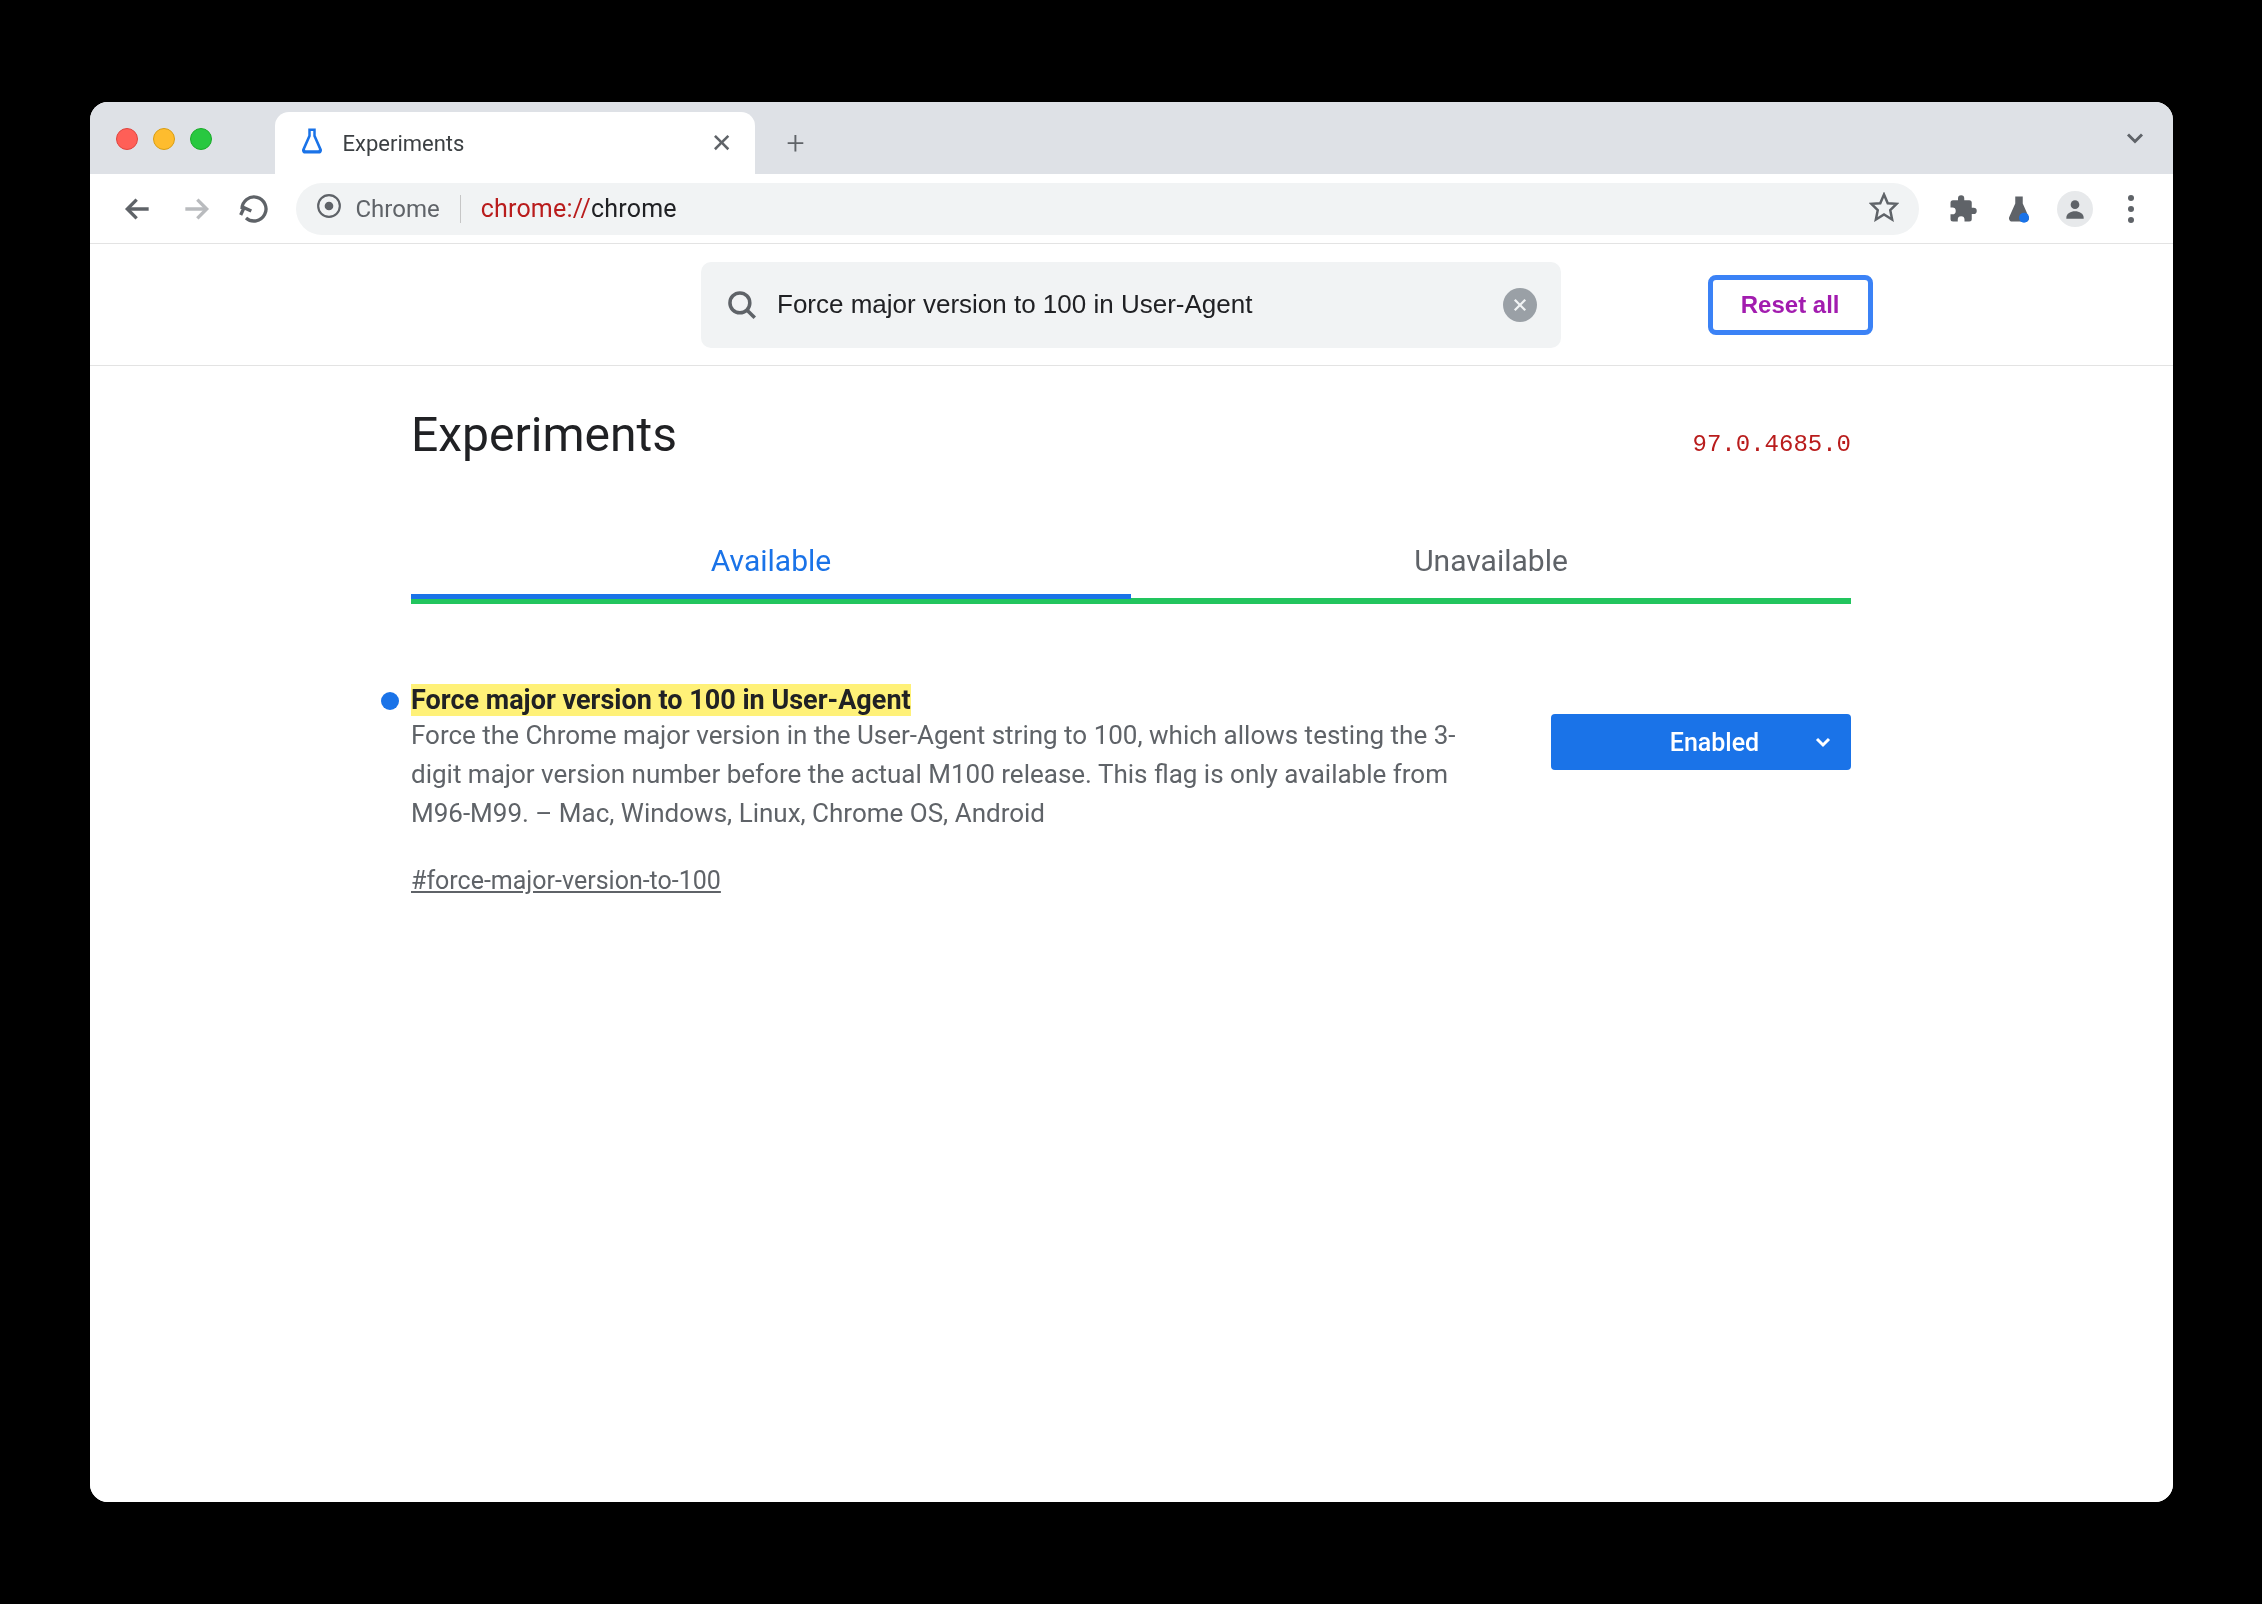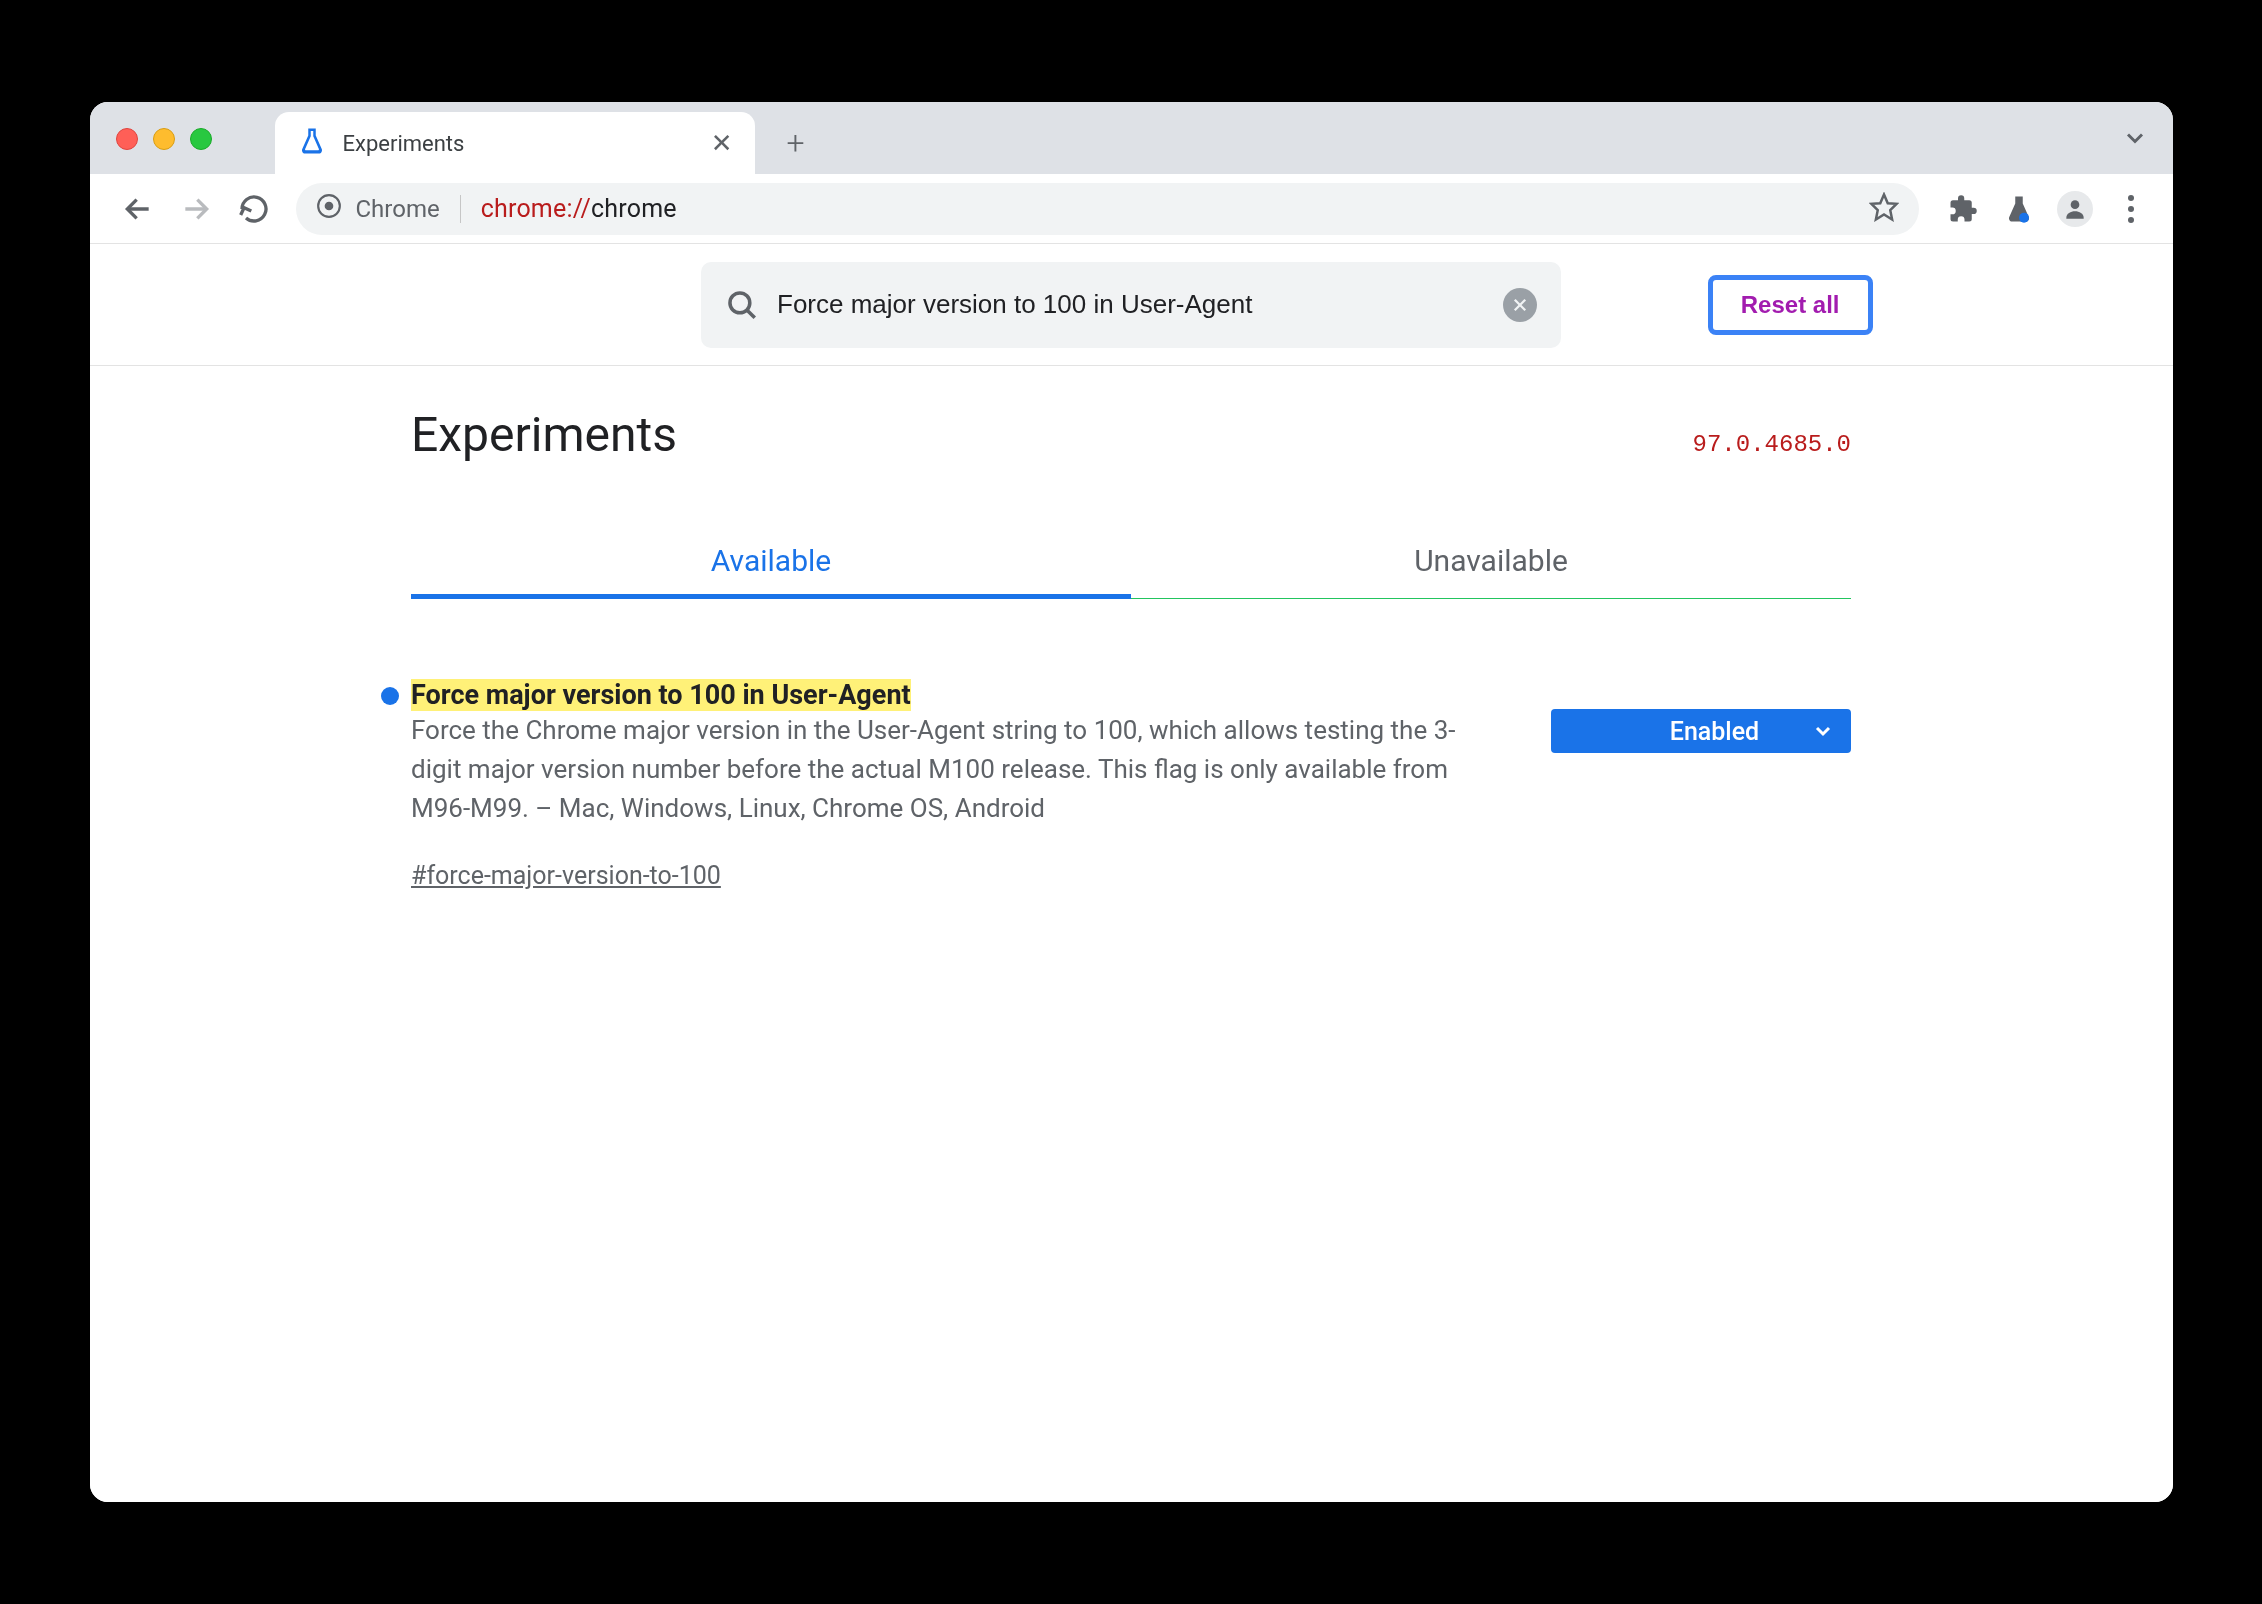--- a/index.html
+++ b/index.html
@@ -153,21 +153,21 @@
 
   .content{
     width:1440px; margin:0 auto; padding-top:40px;
   }
   .heading-row{ display:flex; align-items:baseline; justify-content:space-between;}
   .heading{ font-size:48px; font-weight:400; color:#202124;}
   .version{ font-size:24px; color:#b91c1c;font-family:Liberation Mono, monospace;}
 
   .tabs{
     display:flex; margin-top:60px;
-    border-bottom:1px solid #22c55e;
+    border-bottom:6px solid #22c55e;
   }
   .tab-btn{
     flex:1; text-align:center; font-size:30px;
     padding:20px 0; color:#5f6368; cursor:pointer;
     position:relative;
   }
   .tab-btn.active{ color:#1a73e8; }
   .tab-btn.active::after{
     content:""; position:absolute; left:0; right:0; bottom:-1px;
     height:5px; background:#1a73e8;
@@ -189,21 +189,21 @@
   }
   .flag-desc{
     font-size:26px; color:#5f6368; line-height:1.5; 
     max-width: 1080px;
   }
   .flag-anchor{
     font-size:25px; color:#5f6368; text-decoration:underline;
     display:inline-block; margin-top:33px;
   }
   .flag-select{
-    width:300px; height:44px;
+    width:300px; height:56px;
     background:#1a73e8; color:#fff;
     border:none; border-radius:4px;
     font-size:25px; font-weight:500;
     display:flex; align-items:center; justify-content:center;
     gap:40px; cursor:pointer;
     margin-top:30px;
     position:relative;
     padding-left:27px;
   }
   .flag-select svg{width:24px;height:24px; position:absolute; right:16px;}

